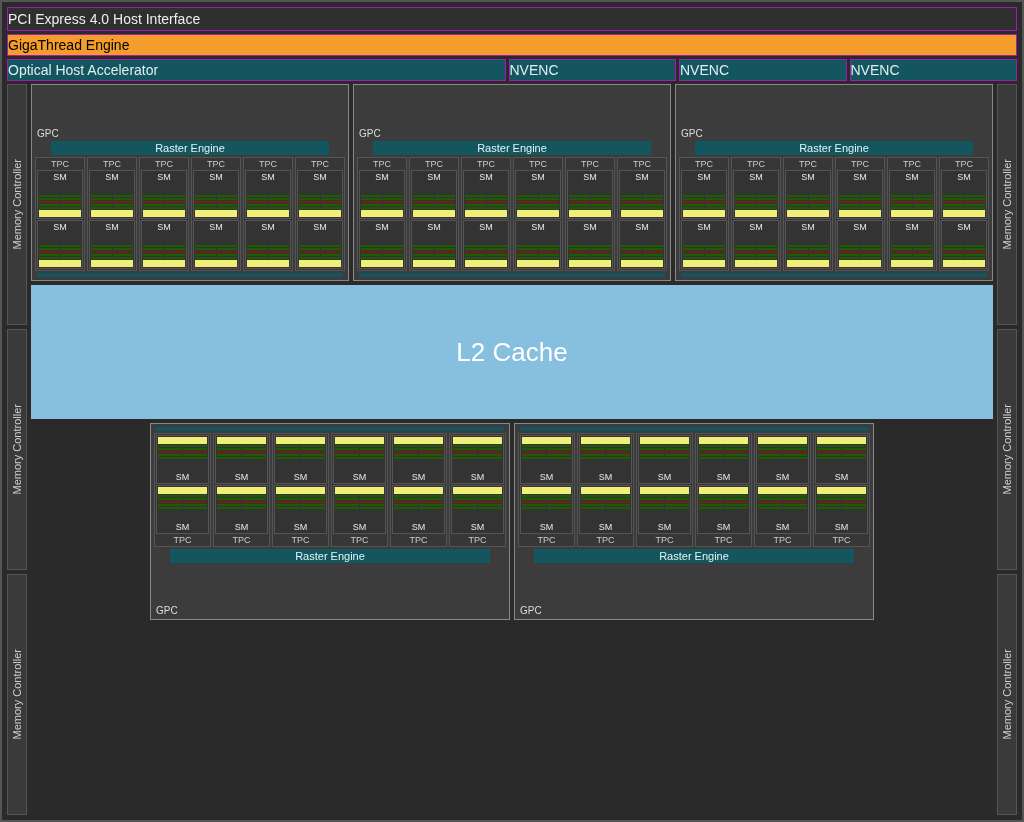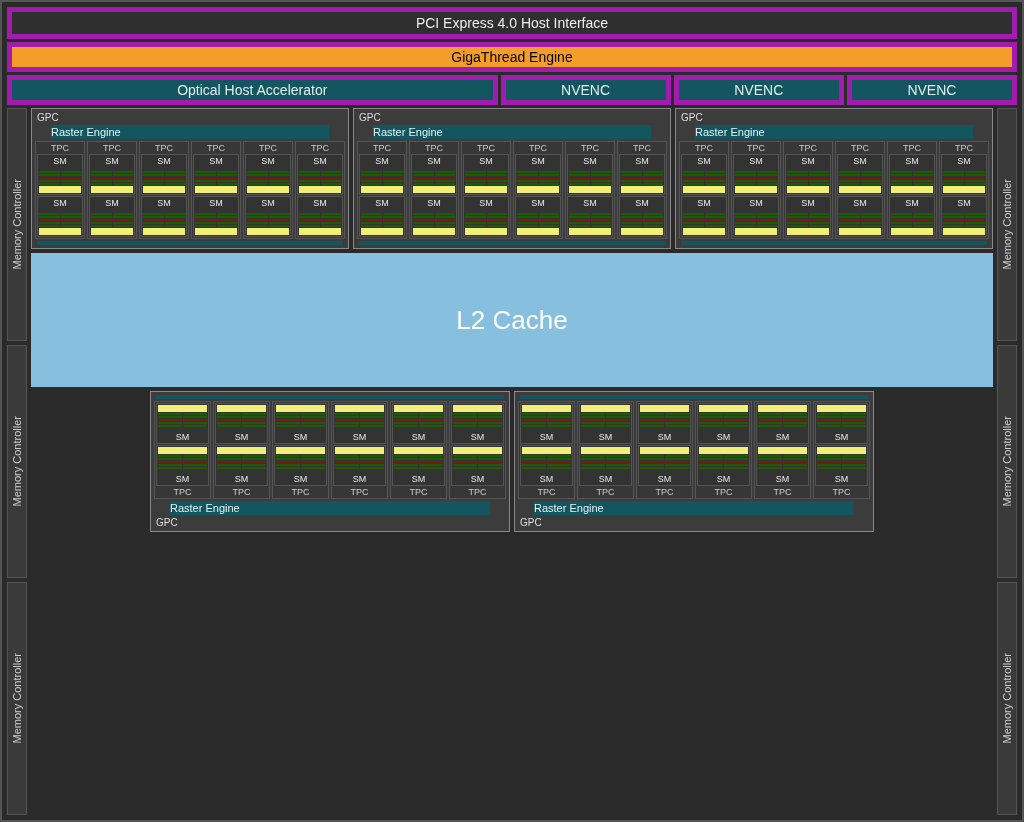--- a/index.html
+++ b/index.html
@@ -15,24 +15,24 @@
     width: 1024px;
     height: 822px;
     background: #2a2a2a;
     border: 2px solid #555;
     padding: 5px;
     display: flex;
     flex-direction: column;
     gap: 3px;
   }
   .bar {
-    text-align: center;
+    text-align: left;
     padding: 2px 0;
     font-size: 14px;
-    border: 5px solid #a21caf;
+    border: 1px solid #a21caf;
   }
   .pcie { background: #2f2f2f; color: #eee; padding: 3px 0; }
   .giga { background: #f59d2a; color: #000000; }
   .engine-row { display: flex; gap: 3px; }
   .engine-row .bar { flex: 1; background: #14565f; color: #dfeef0; }
   .engine-row .bar.wide { flex: 3; }
   .body-row {
     display: flex;
     gap: 4px;
     flex: 1;
@@ -77,26 +77,27 @@
     display: flex;
     flex-direction: column;
     gap: 2px;
     position: relative;
   }
   .gpc.bottom-gpc { max-width: 360px; }
   .gpc-label {
     font-size: 10px;
     color: #ddd;
     padding: 0 2px;
+    margin-top: 40px;
   }
   .raster {
     background: #14565f;
     color: #dff5f7;
     font-size: 11px;
-    text-align: left;
+    text-align: center;
     padding: 1px 0;
     margin: 0 16px;
   }
   .tpc-row {
     display: flex;
     gap: 2px;
     flex: 1;
   }
   .tpc {
     flex: 1;
@@ -111,21 +112,21 @@
     font-size: 9px;
     text-align: center;
     color: #ccc;
   }
   .sm {
     flex: 1;
     border: 1px solid #555;
     background: #333;
     display: flex;
     flex-direction: column;
-    gap: 5px;
+    gap: 13px;
     padding: 1px;
   }
   .sm-label {
     font-size: 9px;
     text-align: center;
     color: #e8e8e8;
   }
   .cores {
     flex: 1;
     display: flex;

